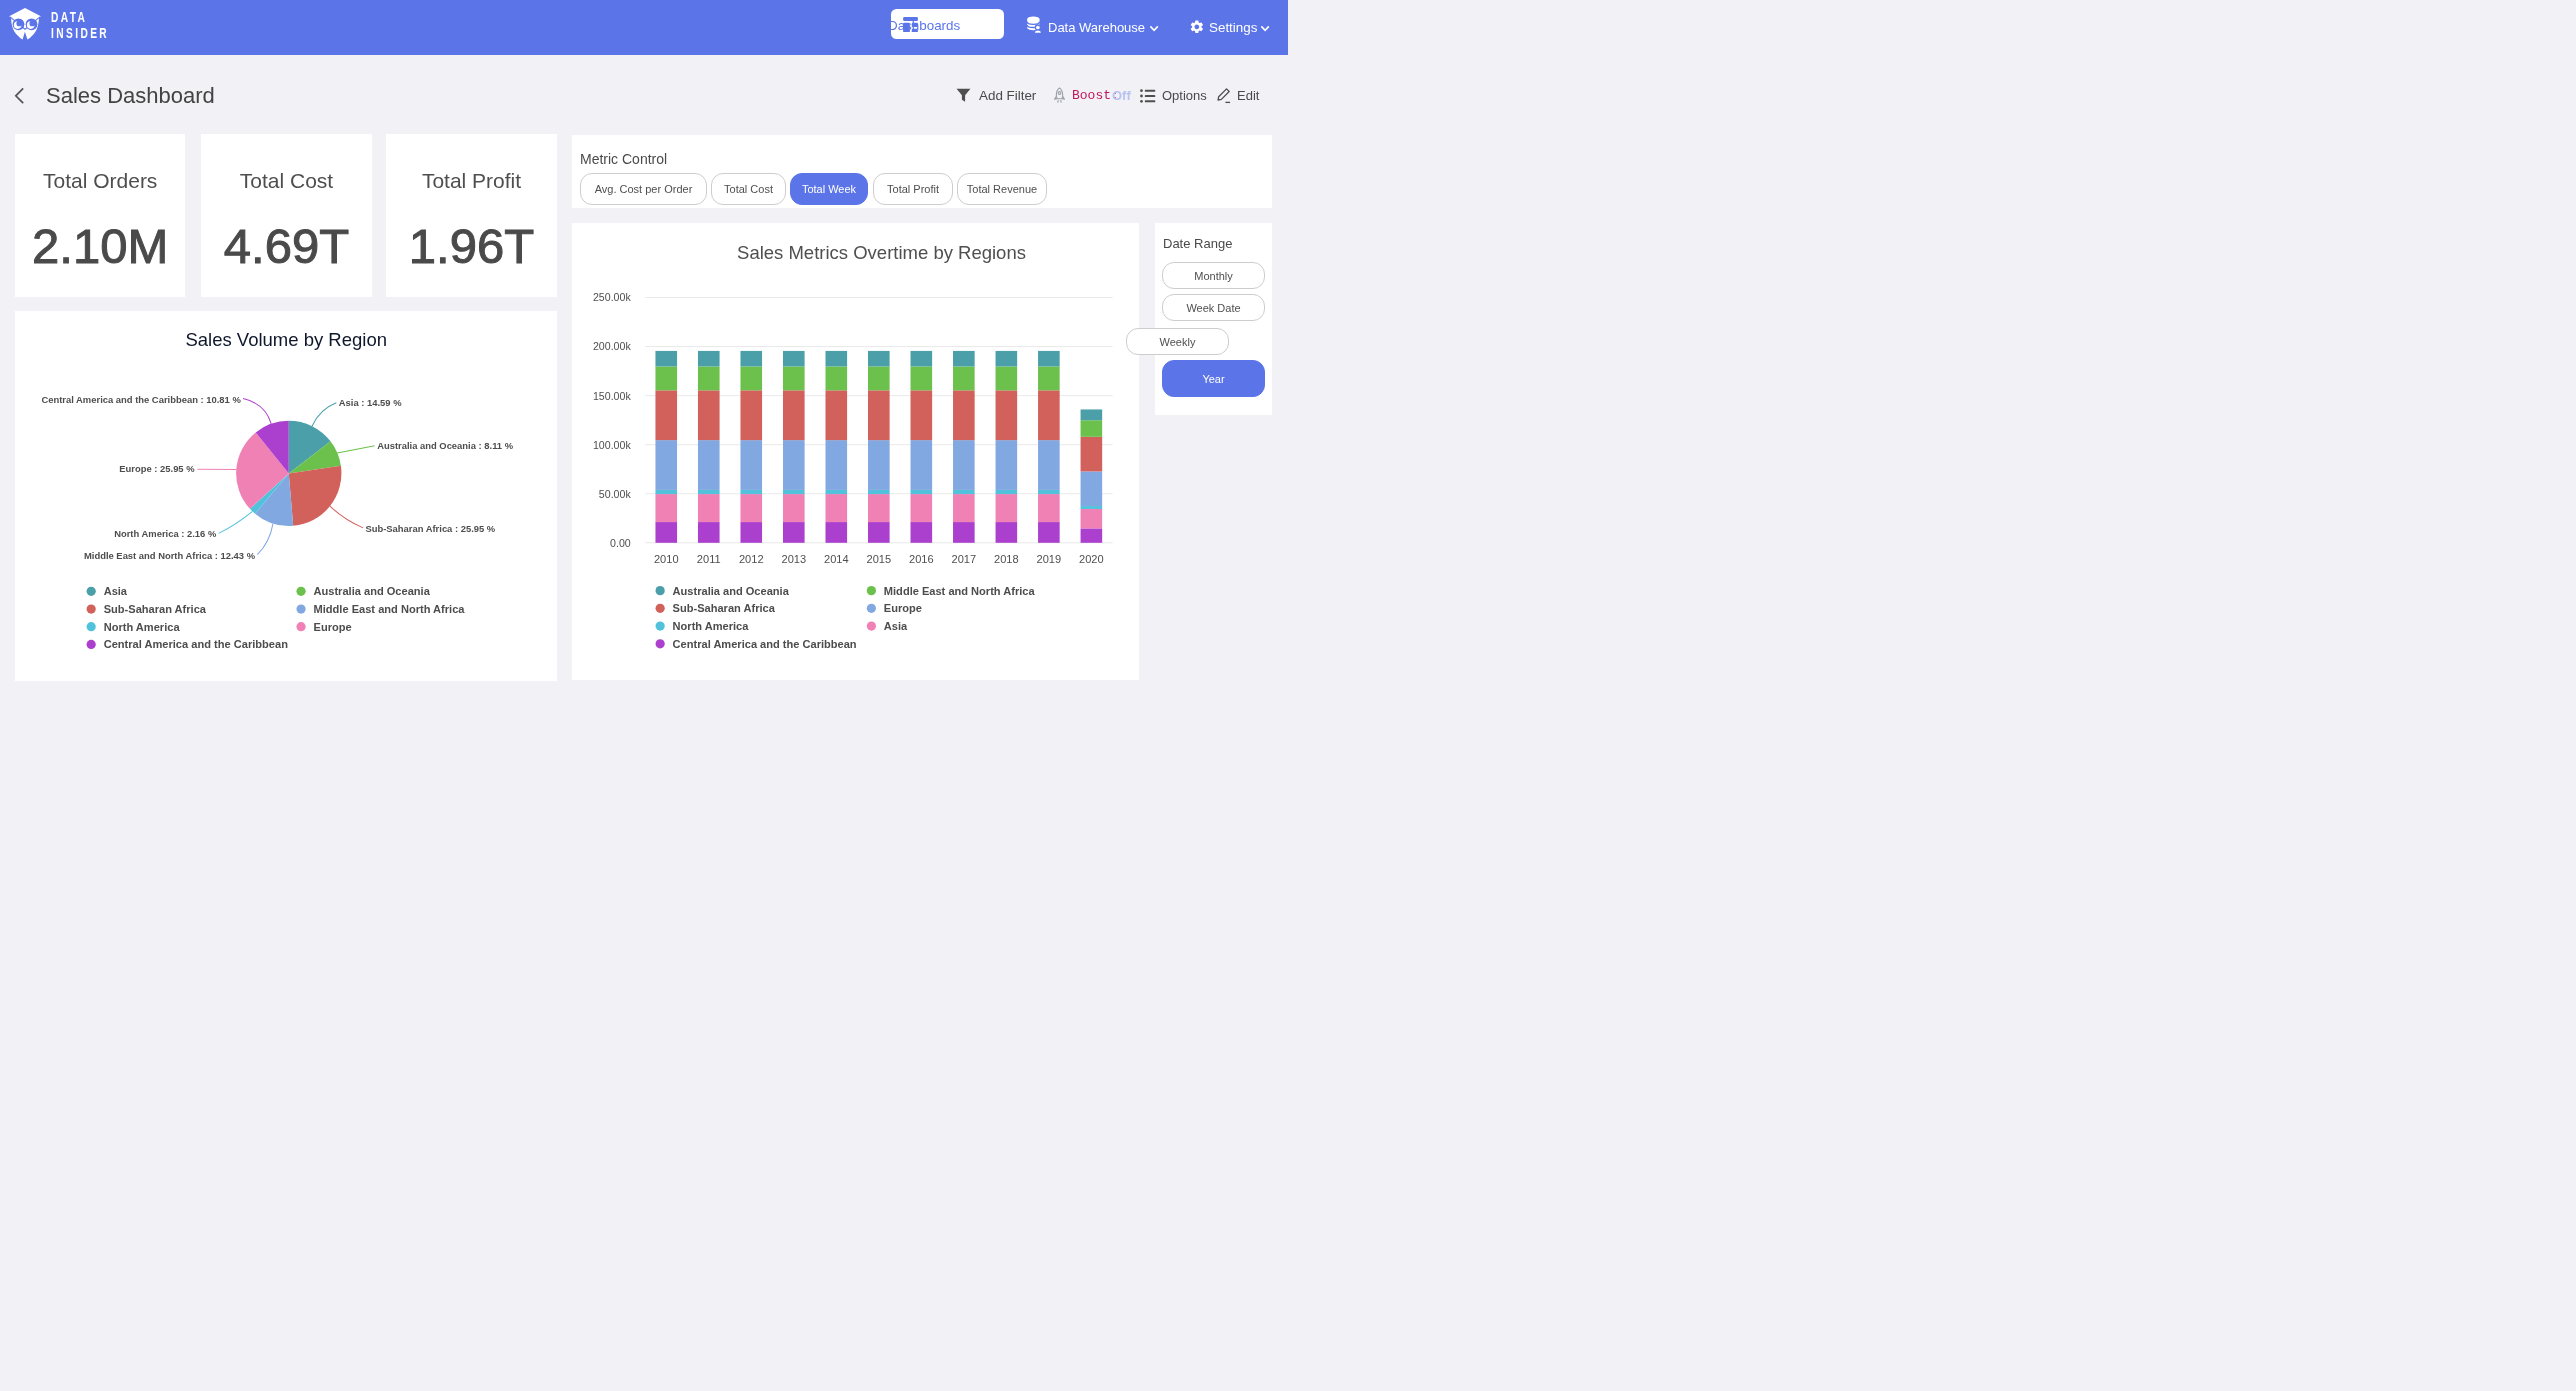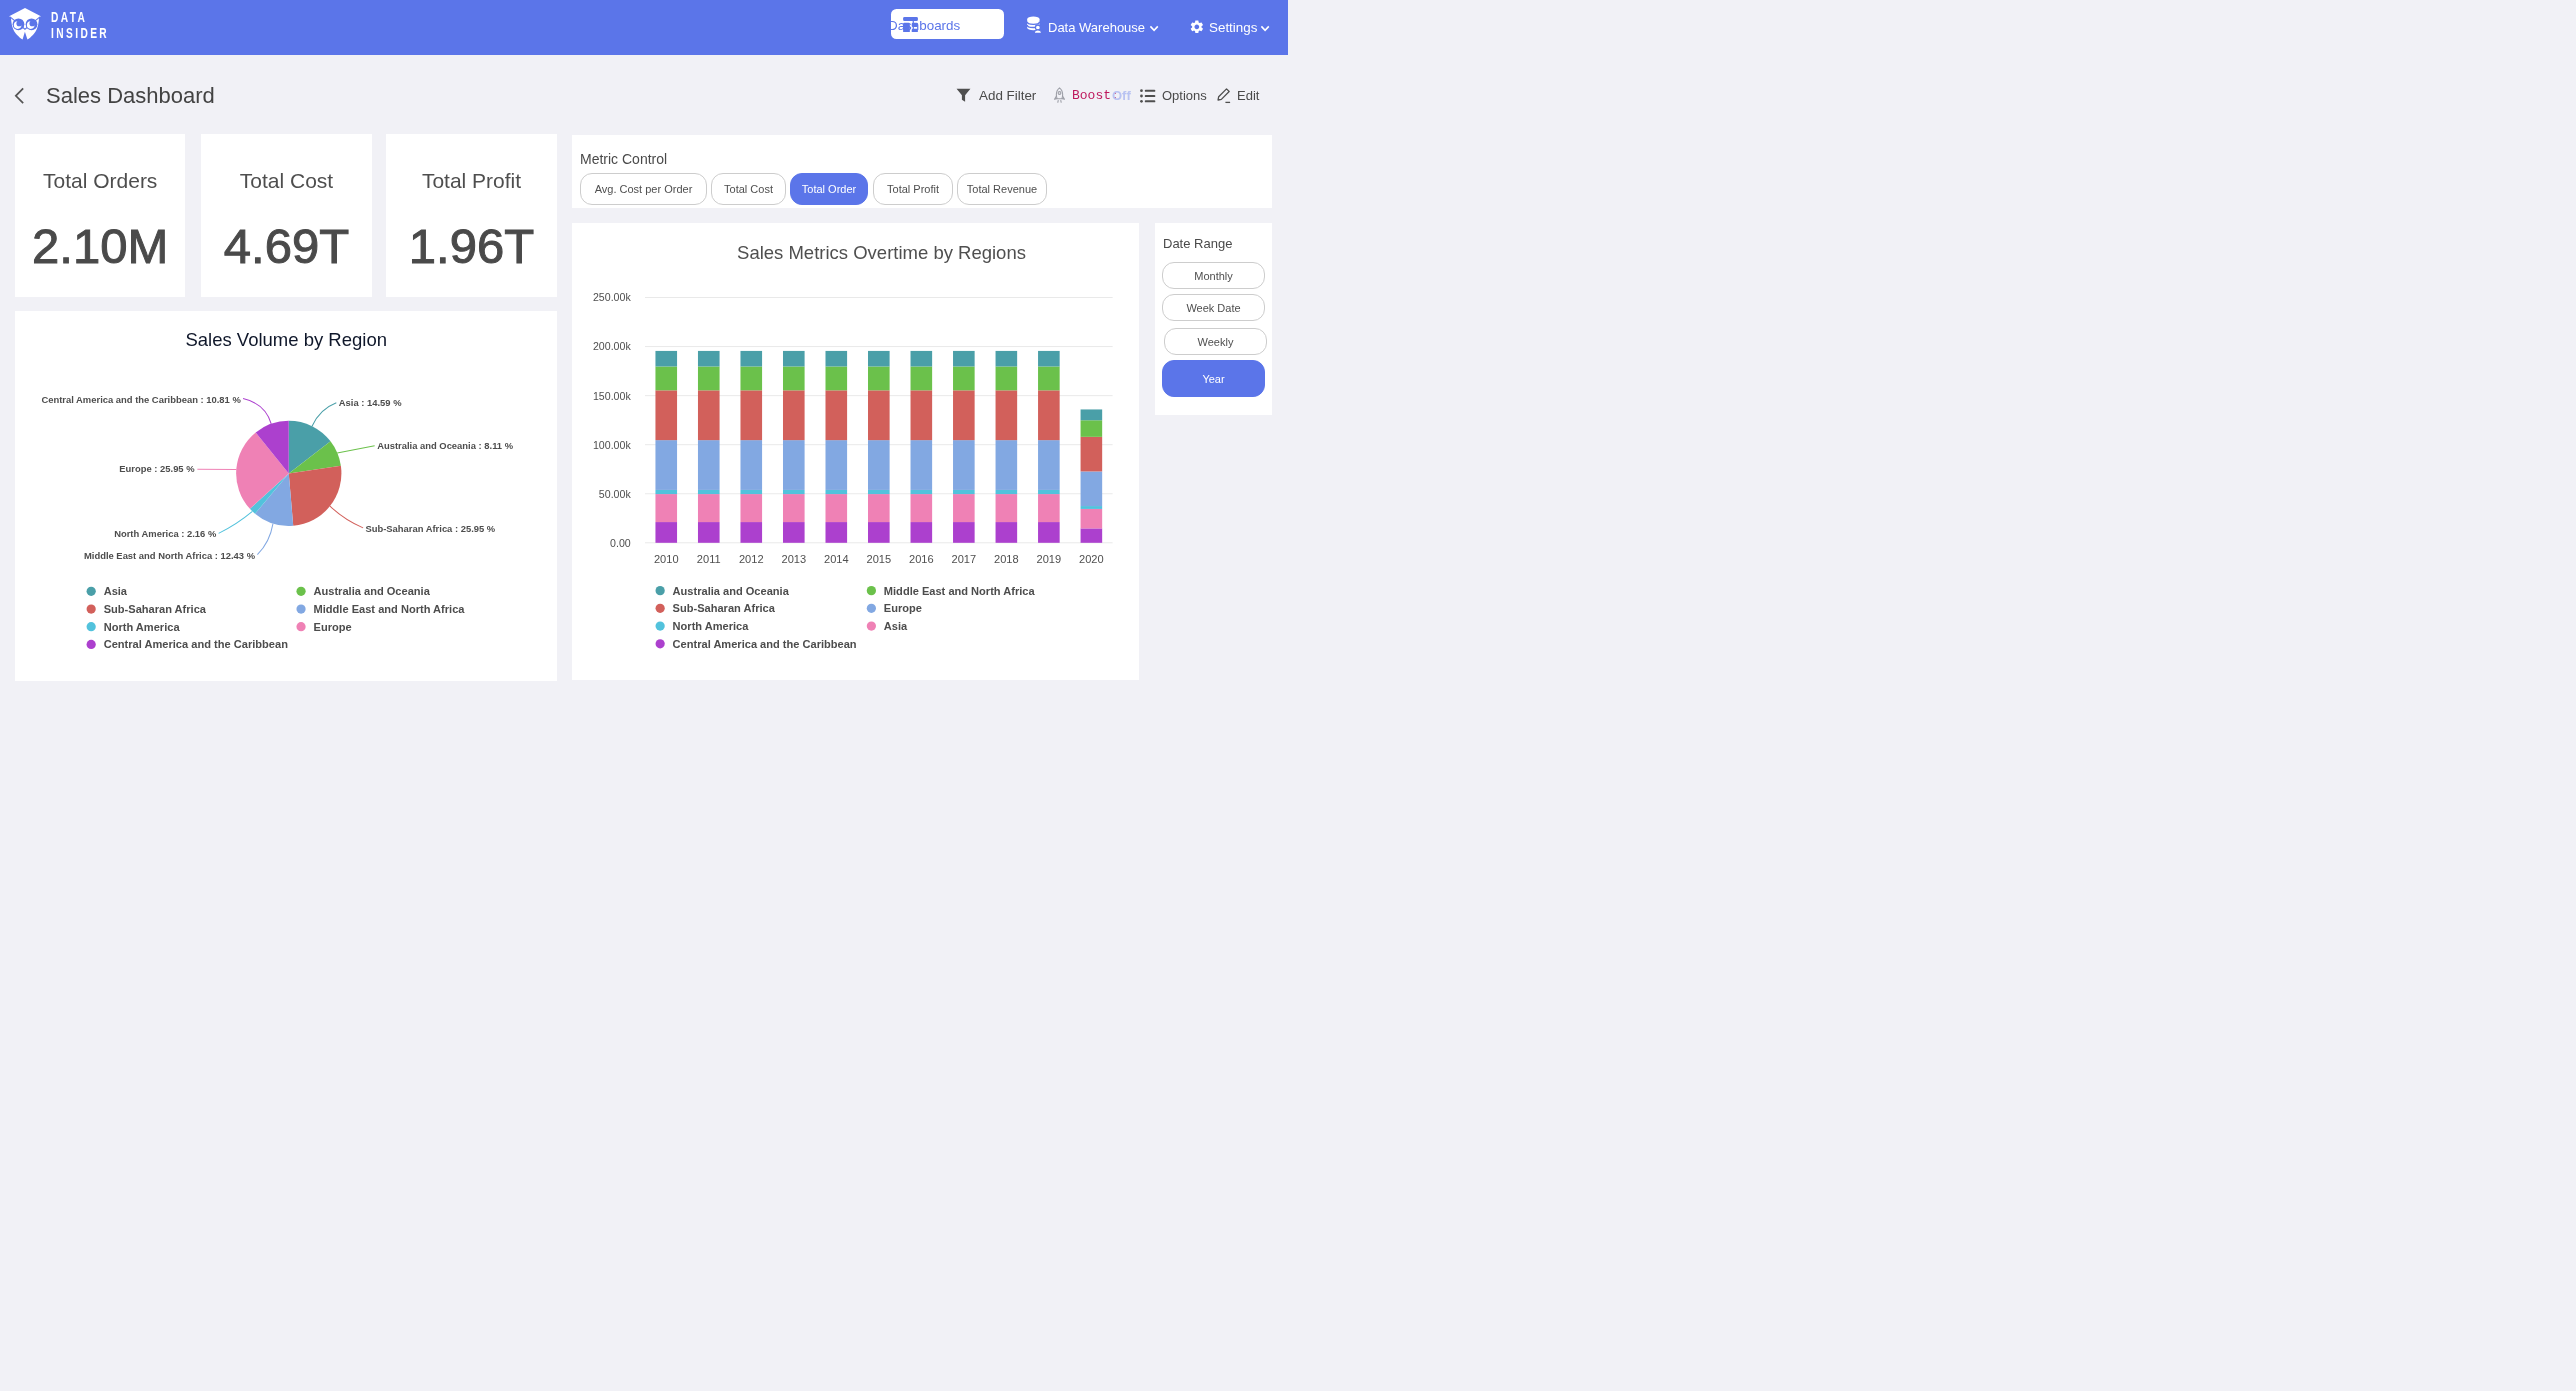--- a/index.html
+++ b/index.html
@@ -113,21 +113,21 @@
   <div class="kpi-t abs" style="left:201px; top:169px; width:171px;">Total Cost</div>
   <div class="kpi-t abs" style="left:386px; top:169px; width:171px;">Total Profit</div>
   <div class="kpi-v abs" style="left:15.2px; top:218px; width:170px;">2.10M</div>
   <div class="kpi-v abs" style="left:201px; top:218px; width:171px;">4.69T</div>
   <div class="kpi-v abs" style="left:386px; top:218px; width:171px;">1.96T</div>
 
   <div class="card" style="left:572px; top:135px; width:700px; height:73px;"></div>
   <div class="abs" style="left:580px; top:151px; font-size:14px; color:#4A4A4A;">Metric Control</div>
   <div class="btn" style="left:580px; top:173px; width:127px; height:32px;">Avg. Cost per Order</div>
   <div class="btn" style="left:711px; top:173px; width:75px; height:32px;">Total Cost</div>
-  <div class="btn sel" style="left:790px; top:173px; width:78px; height:32px;">Total Order</div>
+  <div class="btn sel" style="left:790px; top:173px; width:78px; height:32px;">Total Week</div>
   <div class="btn" style="left:873px; top:173px; width:80px; height:32px;">Total Profit</div>
   <div class="btn" style="left:957px; top:173px; width:90px; height:32px;">Total Revenue</div>
 
   <div class="card" style="left:15.2px; top:311px; width:542px; height:370px;"></div>
   <div class="abs" style="left:15.2px; top:329px; width:542px; text-align:center; font-size:18.5px; color:#0f172a;">Sales Volume by Region</div>
   <svg class="abs" style="left:15.2px; top:311px;" width="542" height="370" viewBox="0 0 587 400">
 <path d="M296.5,175.5 L296.50,118.50 A57.0,57.0 0 0 1 341.74,140.82 Z" fill="#4A9FA8"></path>
 <path d="M296.5,175.5 L341.74,140.82 A57.0,57.0 0 0 1 352.91,167.29 Z" fill="#6BC14B"></path>
 <path d="M296.5,175.5 L352.91,167.29 A57.0,57.0 0 0 1 301.33,232.30 Z" fill="#D2605B"></path>
 <path d="M296.5,175.5 L301.33,232.30 A57.0,57.0 0 0 1 259.95,219.24 Z" fill="#82A8E2"></path>
@@ -280,17 +280,17 @@
 <circle cx="324.2" cy="417.4" r="5" fill="#82A8E2"></circle>
 <text x="337.7" y="421.7" font-size="12" font-weight="bold" fill="#4D4D4D">Europe</text>
 <circle cx="324.2" cy="436.6" r="5" fill="#EF81B5"></circle>
 <text x="337.7" y="440.90000000000003" font-size="12" font-weight="bold" fill="#4D4D4D">Asia</text>
   </svg>
 
   <div class="card" style="left:1155px; top:223px; width:117px; height:192px;"></div>
   <div class="abs" style="left:1163px; top:236px; font-size:13px; color:#4A4A4A;">Date Range</div>
   <div class="btn" style="left:1162px; top:262px; width:103px; height:27px;">Monthly</div>
   <div class="btn" style="left:1162px; top:294px; width:103px; height:27px;">Week Date</div>
-  <div class="btn" style="left:1164px; top:328px; width:103px; height:27px;">Weekly</div>
+  <div class="btn" style="left:1126px; top:328px; width:103px; height:27px;">Weekly</div>
   <div class="btn sel" style="left:1162px; top:360px; width:103px; height:37px;">Year</div>
 
 </div>
 
 
 </body></html>

